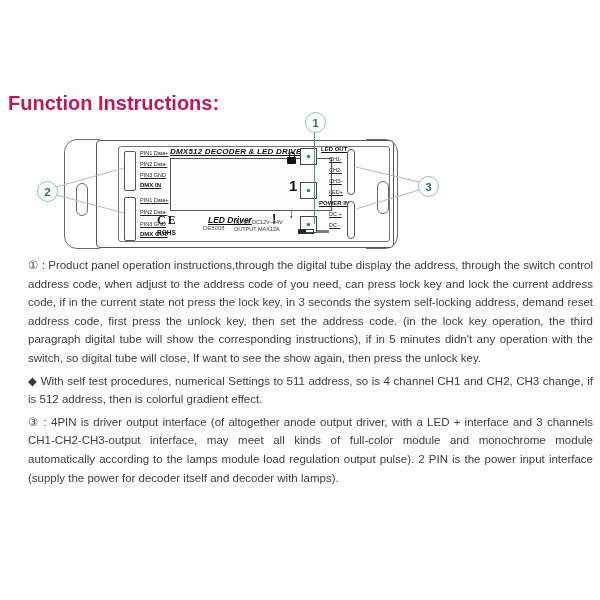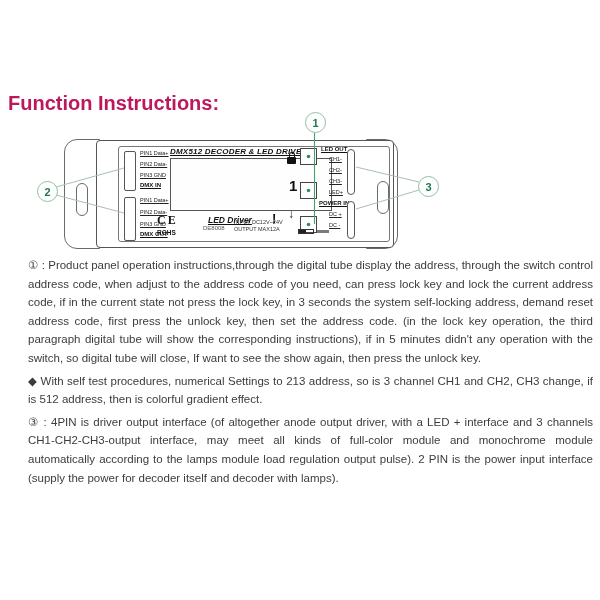--- a/index.html
+++ b/index.html
@@ -168,15 +168,15 @@
     <line x1="419" y1="85" x2="356" y2="104" stroke="#a9bfae" stroke-width="1"></line>
   </svg>
 
   <div class="abs callout callout-1">1</div>
   <div class="abs callout callout-2">2</div>
   <div class="abs callout callout-3">3</div>
 </div>
 
 <div class="instructions">
   <p>① : Product panel operation instructions,through the digital tube display the address, through the switch control address code, when adjust to the address code of you need, can press lock key and lock the current address code, if in the current state not press the lock key, in 3 seconds the system self-locking address, demand reset address code, first press the unlock key, then set the address code. (in the lock key operation, the third paragraph digital tube will show the corresponding instructions), if in 5 minutes didn't any operation with the switch, so digital tube will close, If want to see the show again, then press the unlock key.</p>
-  <p>◆ With self test procedures, numerical Settings to 213 address, so is 3 channel CH1 and CH2, CH3 change, if is 512 address, then is colorful gradient effect.</p>
+  <p>◆ With self test procedures, numerical Settings to 511 address, so is 4 channel CH1 and CH2, CH3 change, if is 512 address, then is colorful gradient effect.</p>
   <p>③ : 4PIN is driver output interface (of altogether anode output driver, with a LED + interface and 3 channels CH1-CH2-CH3-output interface, may meet all kinds of full-color module and monochrome module automatically according to the lamps module load regulation output pulse). 2 PIN is the power input interface (supply the power for decoder itself and decoder with lamps).</p>
 </div>
 
 </body></html>

